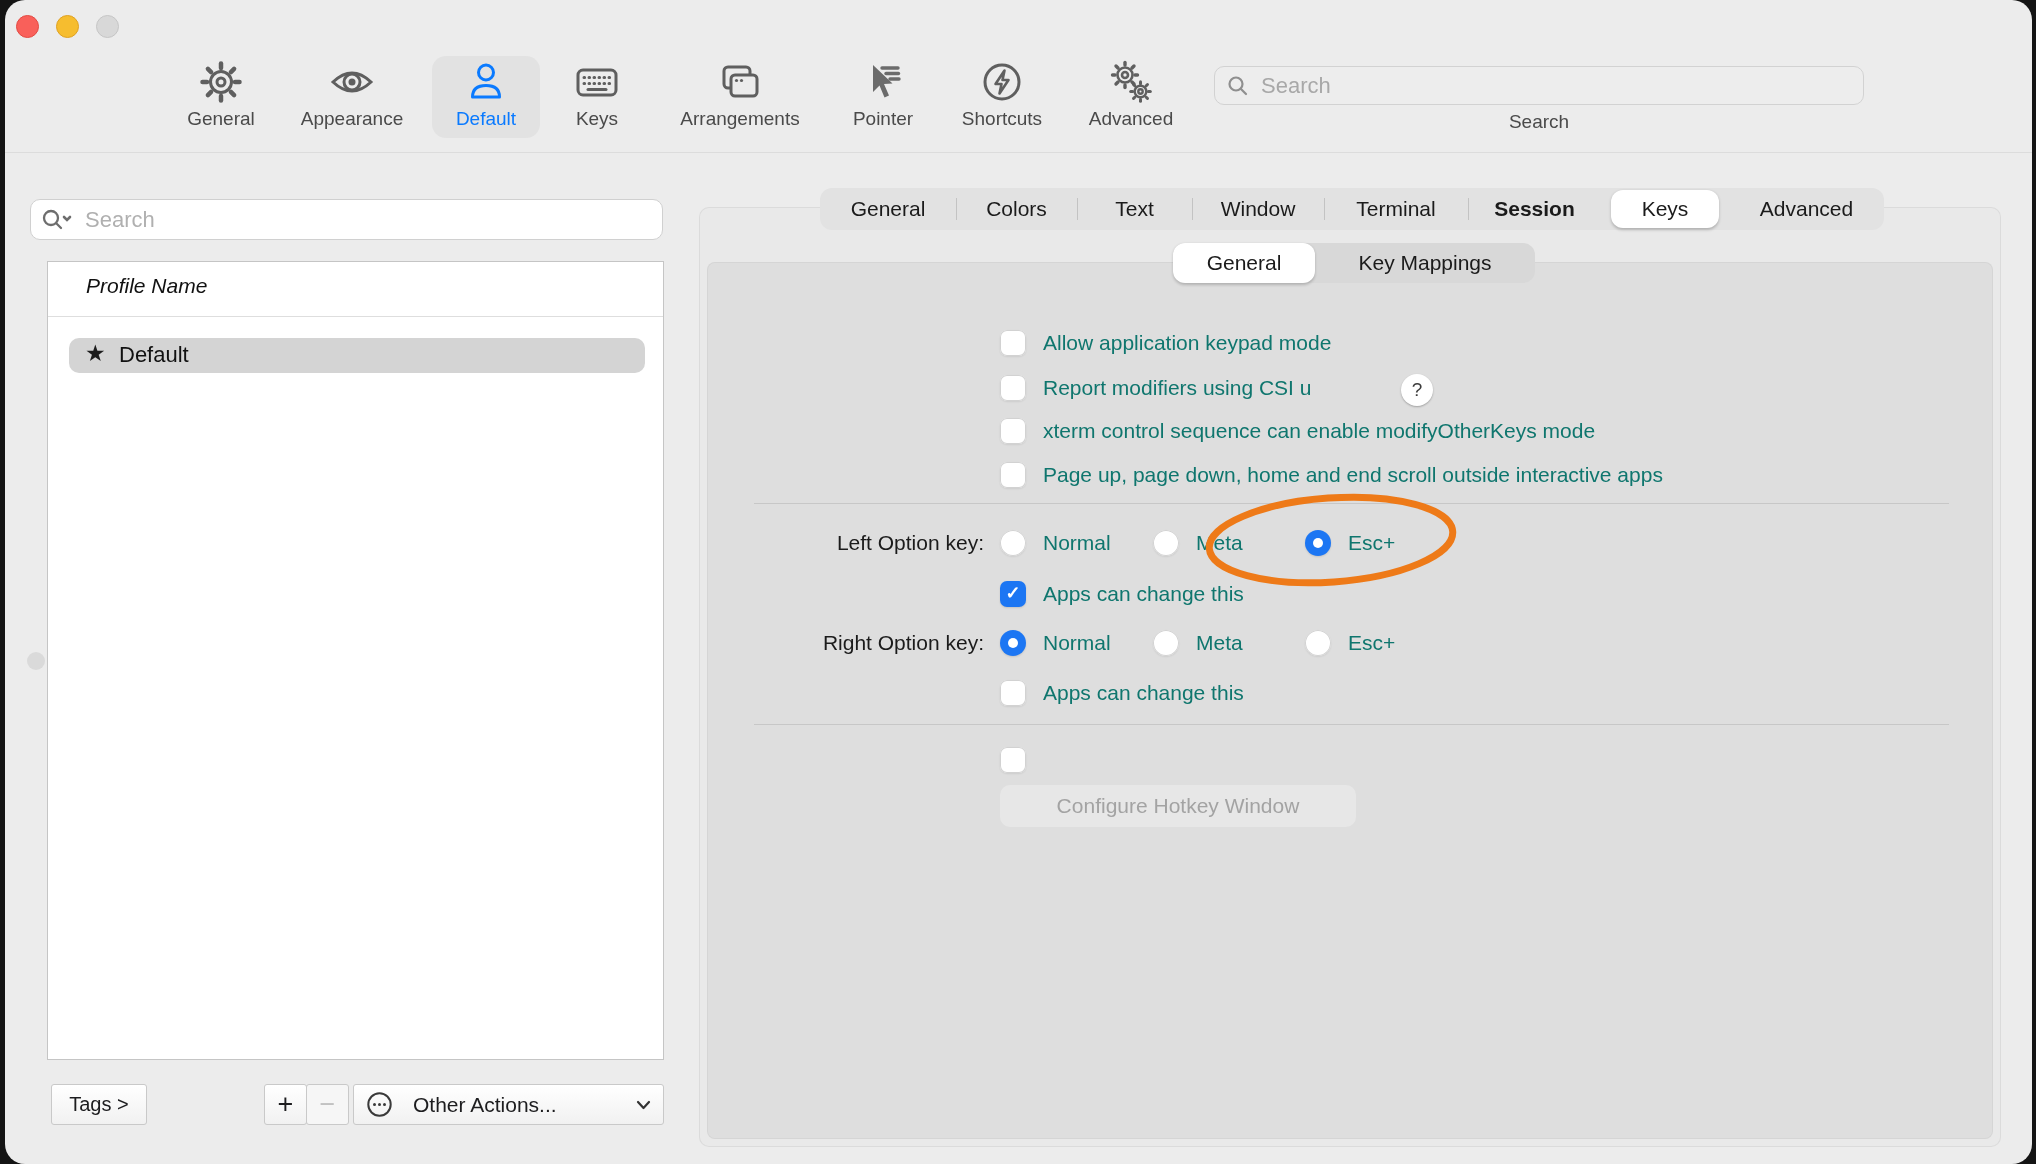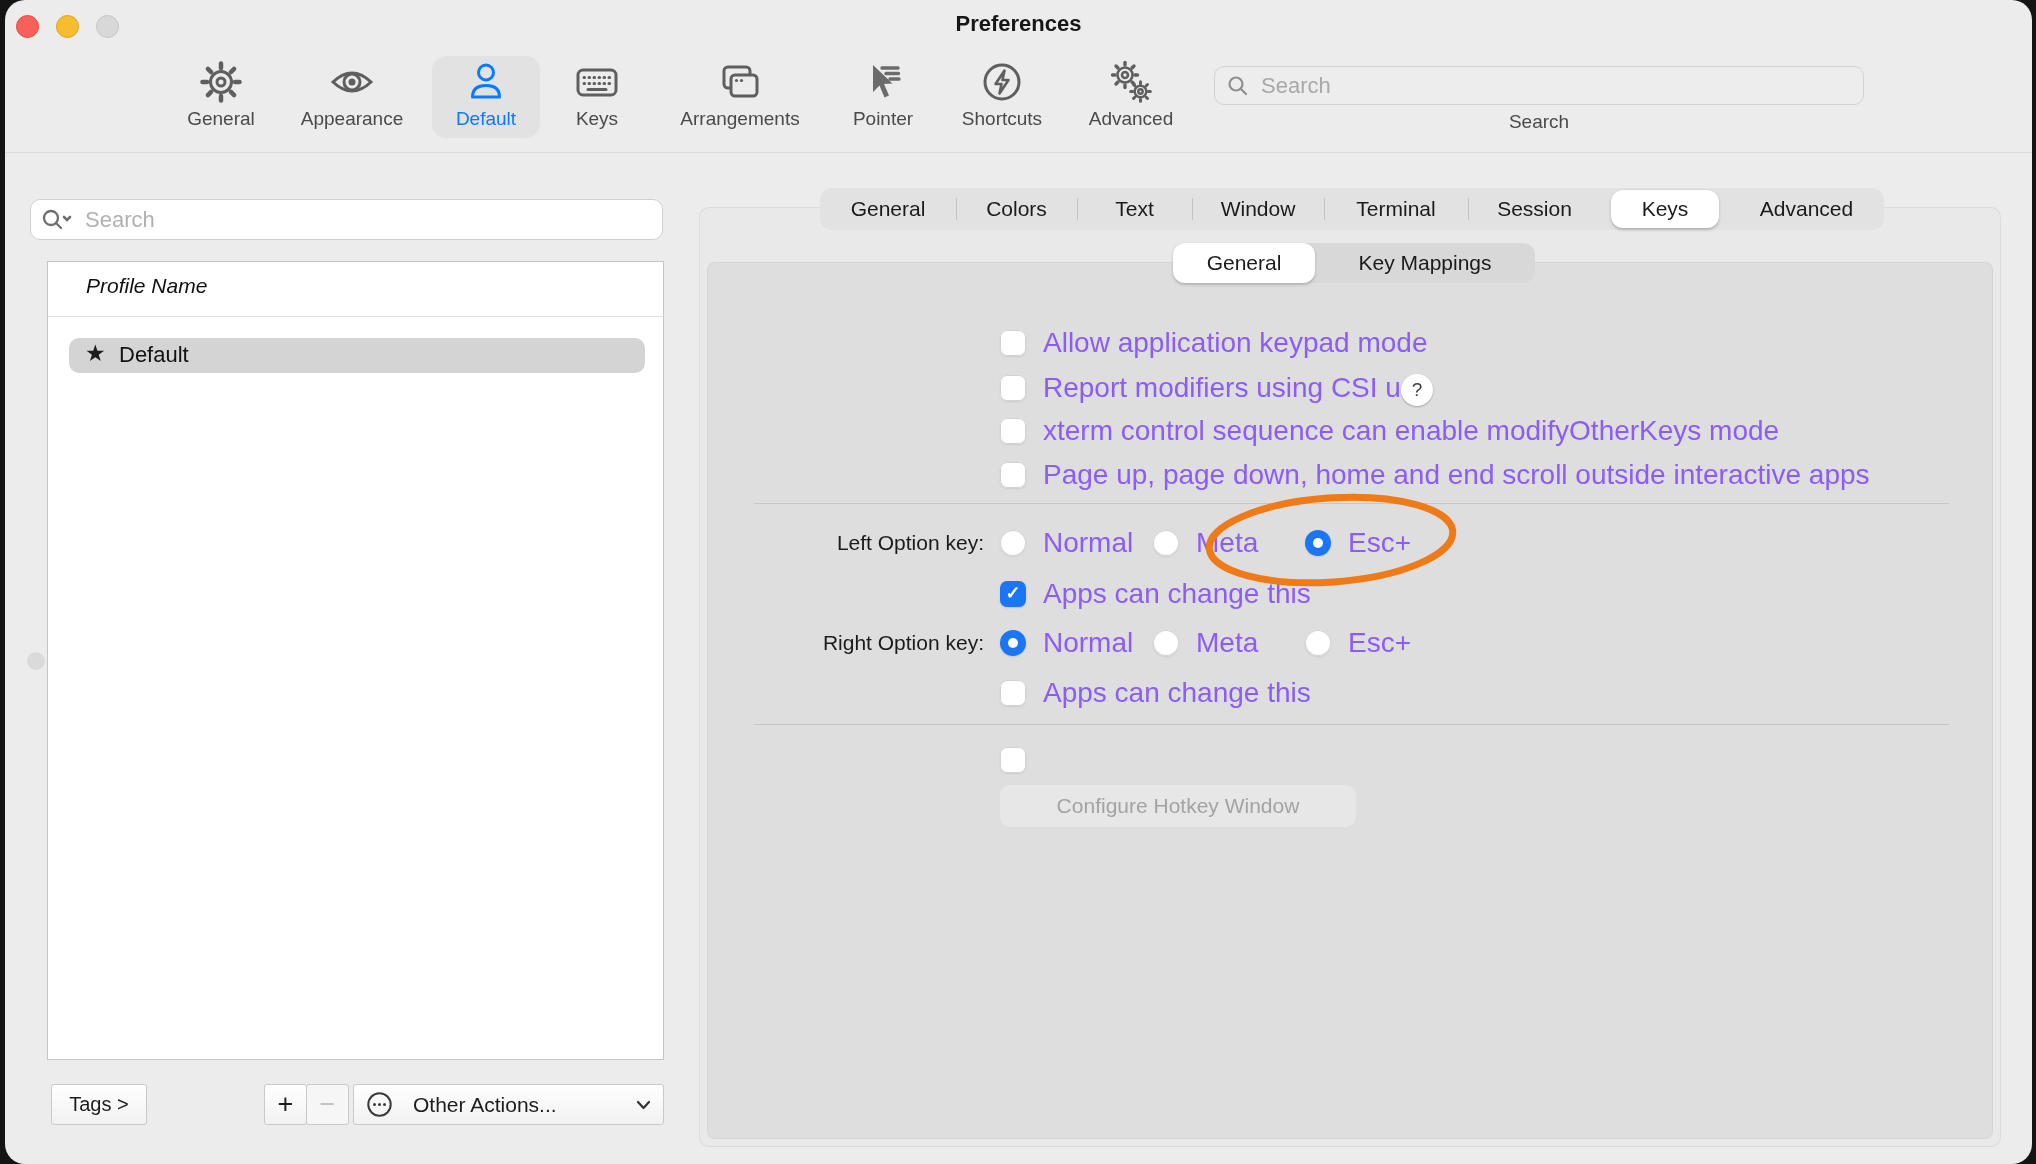--- a/index.html
+++ b/index.html
@@ -56,37 +56,36 @@
   .seg.selected{background:#fff;border-radius:12px;box-shadow:0 1.5px 3px rgba(0,0,0,.2);}
 
   
   .cb,.radio{position:absolute;width:26px;height:26px;background:#fff;box-shadow:inset 0 0 0 1px #d2d2d2,0 1px 2px rgba(0,0,0,.08);cursor:default;}
   .cb{border-radius:7px;}
   .radio{border-radius:50%;}
   .cb.checked{background:#1c76f3;box-shadow:0 1px 2px rgba(0,0,0,.12);}
   .cb.checked::after{content:"✓";position:absolute;left:0;right:0;top:1px;text-align:center;font-size:18px;font-weight:700;color:#fff;}
   .radio.checked{background:#1c76f3;box-shadow:0 1px 2px rgba(0,0,0,.12);}
   .radio.checked::after{content:"";position:absolute;left:8px;top:8px;width:10px;height:10px;border-radius:50%;background:#fff;}
-  .clabel{position:absolute;font-size:28px;line-height:28px;color:#8b5cf6;white-space:nowrap;}
+  .clabel{position:absolute;font-size:21px;line-height:28px;color:#0f766e;white-space:nowrap;}
   .rowlabel{position:absolute;left:694px;width:285px;text-align:right;font-size:21px;line-height:28px;color:#1b1b1b;}
   .divider{position:absolute;left:749px;width:1195px;height:1px;background:#c7c7c7;}
   .help-btn{position:absolute;left:1396px;top:374px;width:32px;height:32px;border-radius:50%;background:#fff;box-shadow:0 1px 2px rgba(0,0,0,.28);text-align:center;font-size:19px;line-height:32px;color:#3c3c3c;cursor:default;}
   .config-btn{position:absolute;left:995px;top:785px;width:356px;height:42px;background:#e7e7e7;border-radius:10px;border:none;font-family:"Liberation Sans",sans-serif;font-size:21px;color:#a3a3a3;}
   .annot{position:absolute;left:1185px;top:484px;pointer-events:none;}
 </style>
 </head>
 <body>
 
 <div class="page">
   <div class="window">
 
     <div class="tl red"></div>
     <div class="tl yellow"></div>
     <div class="tl gray"></div>
-    <div class="title">Preferences</div>
 
     <div class="tsel-bg"></div>
 
     <div class="titem" style="left:151px;">
       <div class="ic">
         <svg width="46" height="46" viewBox="0 0 46 46">
             <g fill="none" stroke="#5f5f5f" stroke-width="3">
               <circle cx="23" cy="23" r="10.5"></circle>
               <circle cx="23" cy="23" r="4"></circle>
               <g stroke-width="4.5" stroke-linecap="round">
@@ -282,21 +281,21 @@
         </div>
       <div class="tab sep" style="width:115px;">
           <span>Text</span>
         </div>
       <div class="tab sep" style="width:132px;">
           <span>Window</span>
         </div>
       <div class="tab sep" style="width:144px;">
           <span>Terminal</span>
         </div>
-      <div class="tab sep" style="width:133px;">
+      <div class="tab sep" style="width:133px;font-weight:bold;">
           <span>Session</span>
         </div>
       <div class="tab selected" style="width:128px;">
           <div class="pill"></div>
           <span>Keys</span>
         </div>
       <div class="tab" style="width:155px;">
           <span>Advanced</span>
         </div>
     </div>

